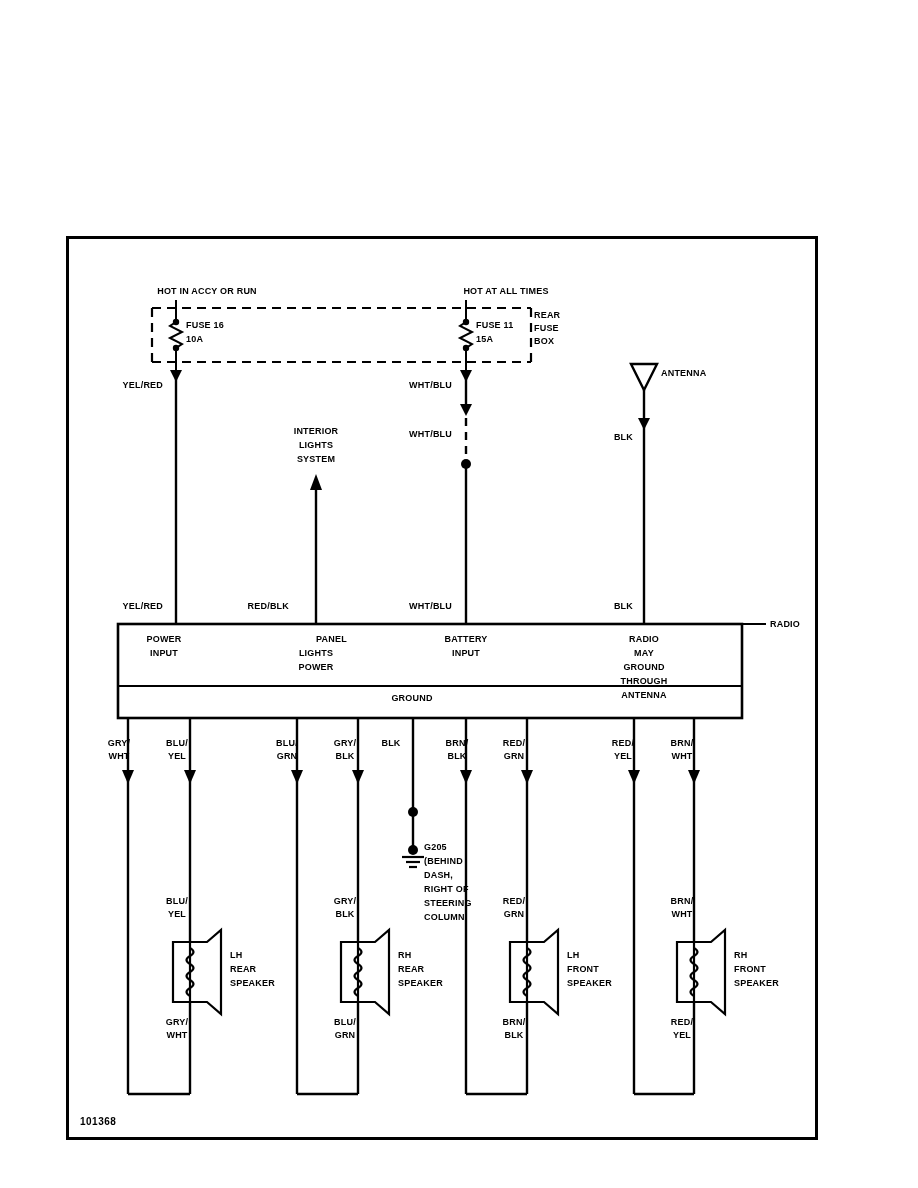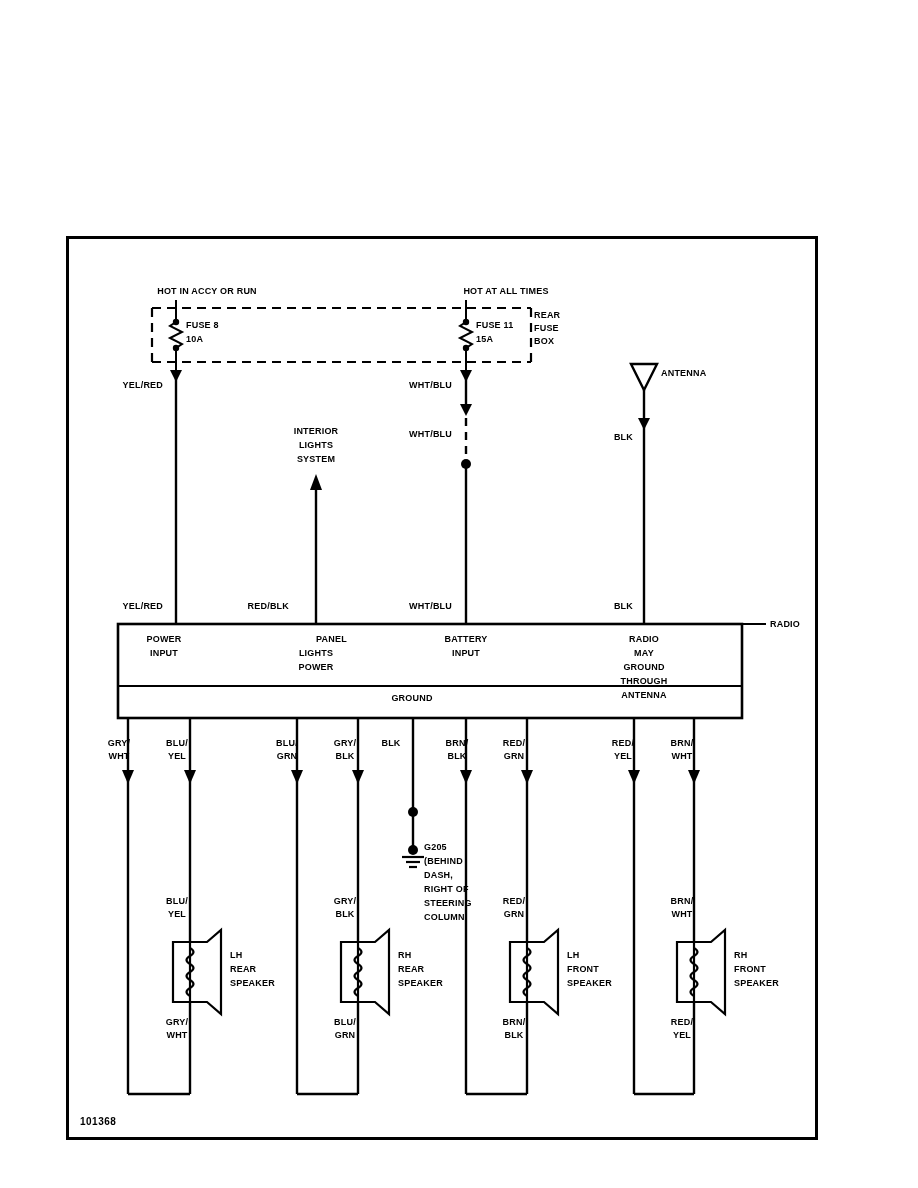--- a/index.html
+++ b/index.html
@@ -171,21 +171,21 @@
     <g stroke="#000" stroke-width="2.2" fill="none">
       <path d="M 677 930 L 711 930 L 725 918 L 725 1002 L 711 990 L 677 990 Z"></path>
       <path d="M 694 930 L 694 990"></path>
       <path d="M 694 936 q 7 4 0 8 q -7 4 0 8 q 7 4 0 8 q -7 4 0 8 q 7 4 0 8 q -7 4 0 8"></path>
     </g>
   </svg>
 
   <div class="lbl center" style="left:207px; top:274px;">HOT IN ACCY OR RUN</div>
   <div class="lbl center" style="left:506px; top:274px;">HOT AT ALL TIMES</div>
 
-  <div class="lbl left" style="left:186px; top:308px;">FUSE 8</div>
+  <div class="lbl left" style="left:186px; top:308px;">FUSE 16</div>
   <div class="lbl left" style="left:186px; top:322px;">10A</div>
   <div class="lbl left" style="left:476px; top:308px;">FUSE 11</div>
   <div class="lbl left" style="left:476px; top:322px;">15A</div>
 
   <div class="lbl left" style="left:534px; top:298px;">REAR</div>
   <div class="lbl left" style="left:534px; top:311px;">FUSE</div>
   <div class="lbl left" style="left:534px; top:324px;">BOX</div>
 
   <div class="lbl left" style="left:661px; top:356px;">ANTENNA</div>
 

